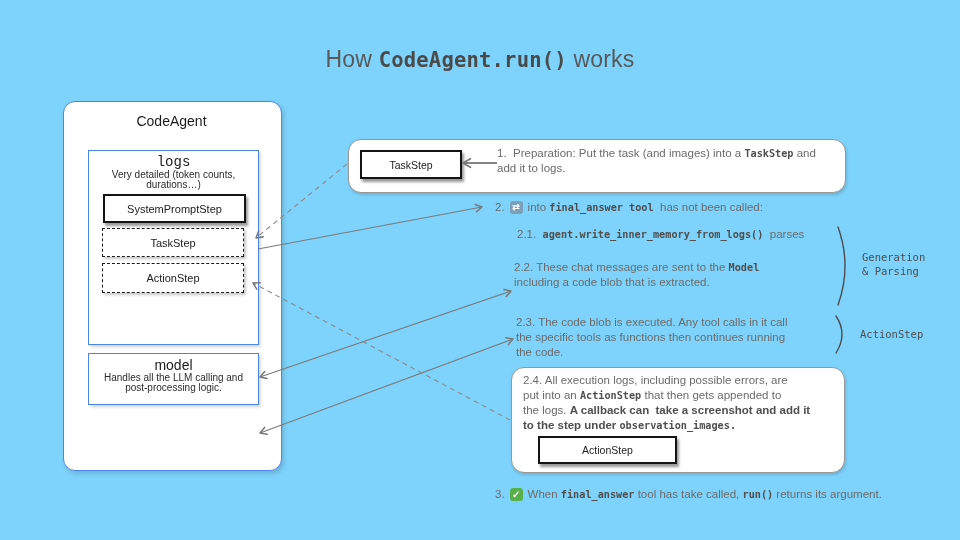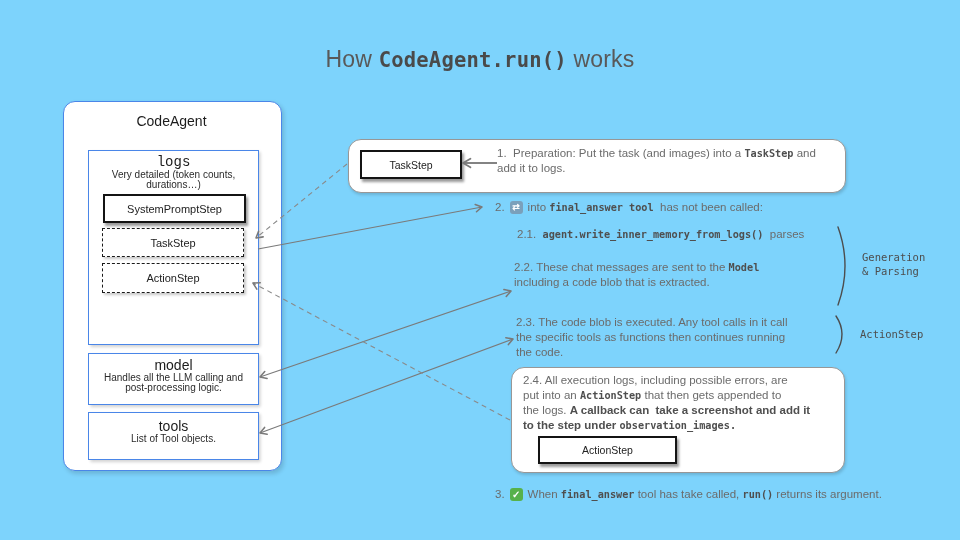--- a/index.html
+++ b/index.html
@@ -74,24 +74,20 @@
     </div>
   <div class="abs dashbox" style="left:102px;top:263px;width:140px;height:28px;">
       <span>ActionStep</span>
     </div>
 
   <div class="abs bluebox" style="left:88px;top:353px;width:169px;height:50px;">
     <div class="box-h" style="margin-top:3px;">model</div>
     <div class="box-sub"><span>Handles all the LLM calling and</span><br><span>post-processing logic.</span></div>
   </div>
 
-  <div class="abs bluebox" style="left:88px;top:412px;width:169px;height:46px;">
-    <div class="box-h" style="margin-top:5px;">tools</div>
-    <div class="box-sub">List of Tool objects.</div>
-  </div>
 
   <div class="abs roundbox" style="left:348px;top:139px;width:496px;height:52px;"></div>
   <div class="abs blackbox" style="left:360px;top:150px;width:98px;height:25px;font-size:10.5px;">
       <span>TaskStep</span>
     </div>
   <div class="abs" style="left:497px;top:146px;">
     <div class="tl"><span>1.  Preparation: Put the task (and images) into a </span><span class="mono">TaskStep</span><span> and</span></div>
     <div class="tl"><span>add it to logs.</span></div>
   </div>
 

